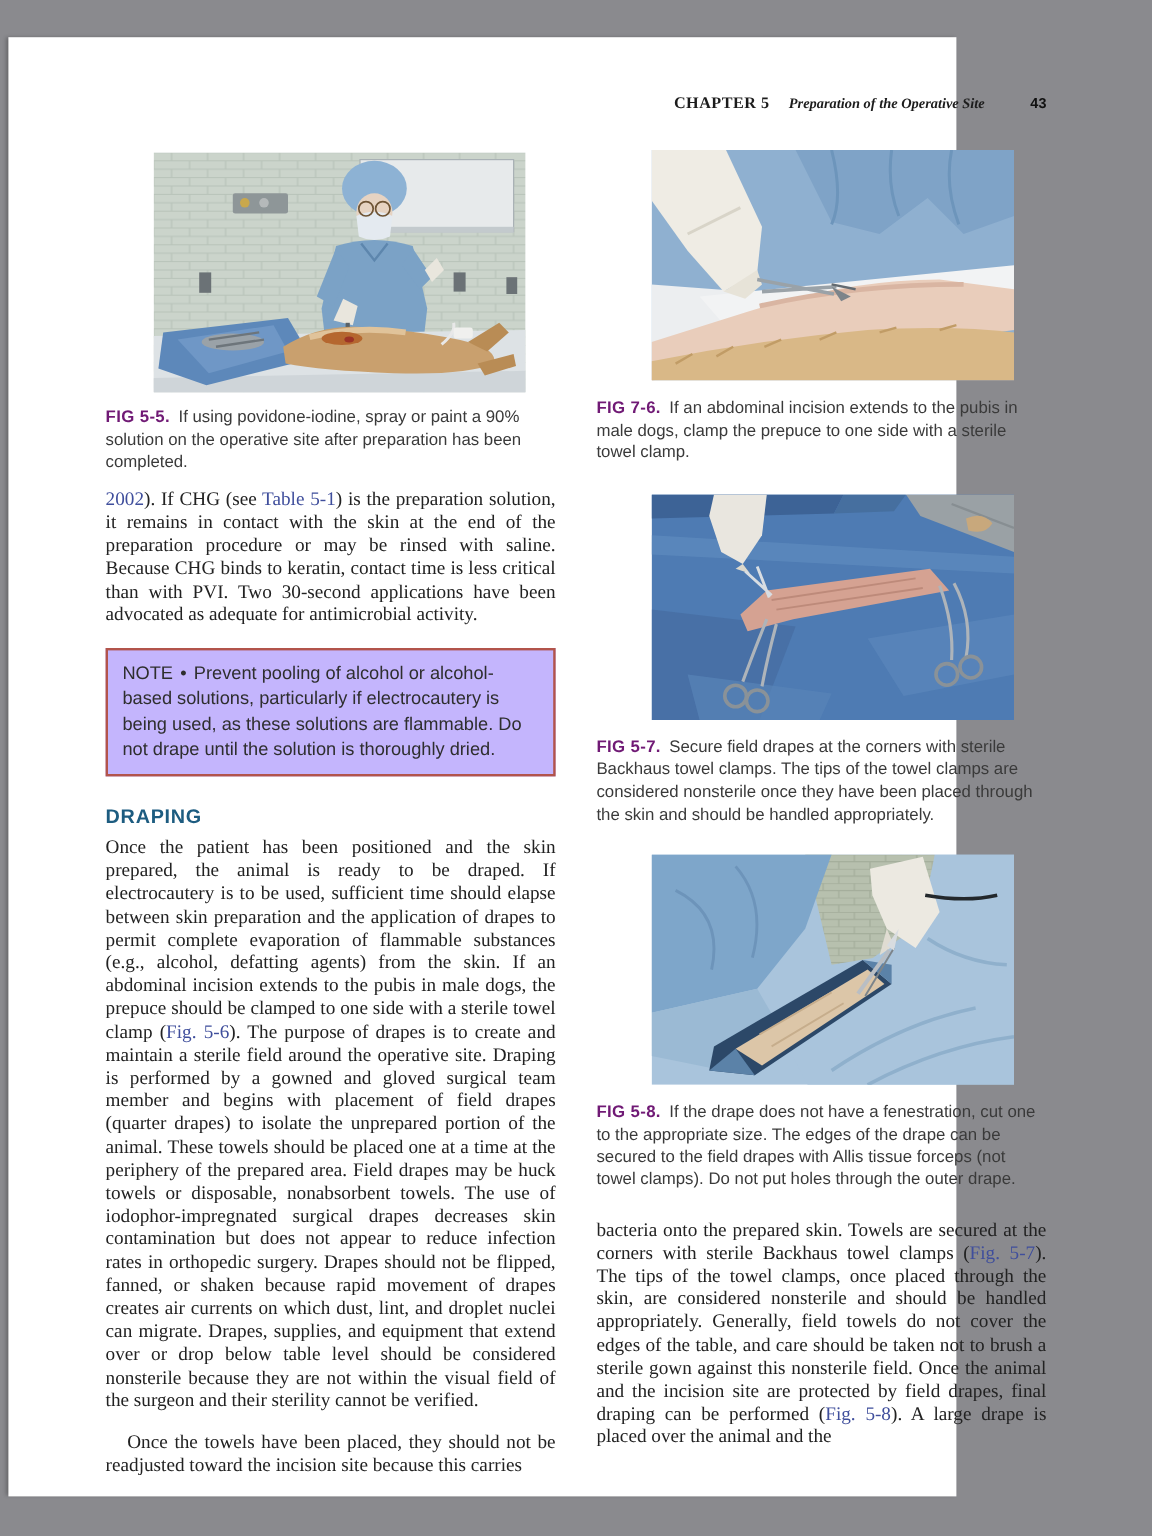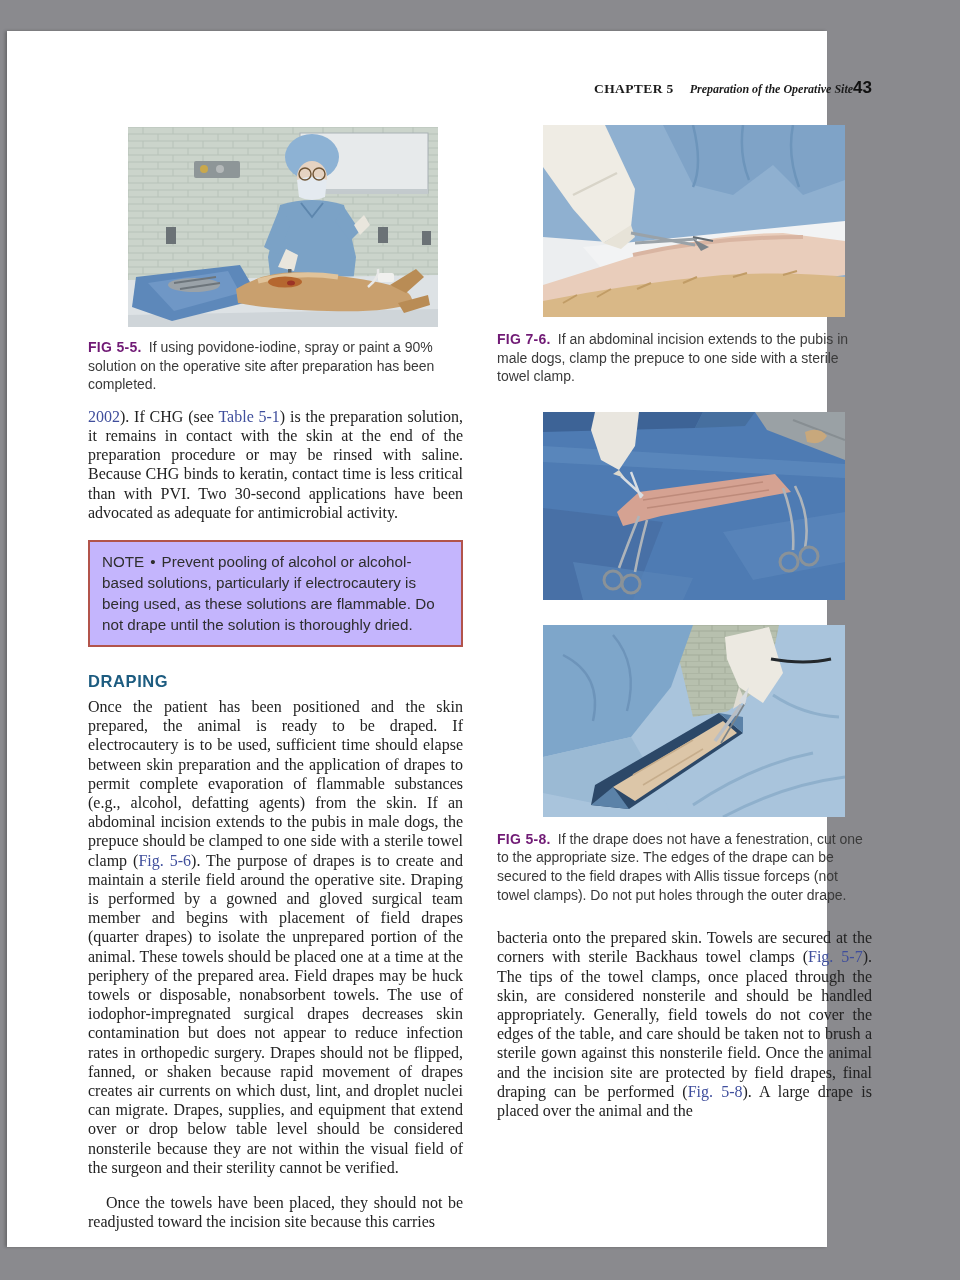--- a/index.html
+++ b/index.html
@@ -7,29 +7,28 @@
     width:960px;height:1280px;
     background:#8a8a8e;
     font-family:"Liberation Serif", serif;
     overflow:hidden;
     position:relative;
   }
   .page{
     position:absolute;left:7px;top:31px;width:790px;height:1216px;
     background:#ffffff;
     box-shadow:-2px 0 3px rgba(0,0,0,.25);
-    padding-left:30px;
   }
   .pageheader{
     position:absolute;top:47px;left:0;width:865px;
     display:flex;justify-content:flex-end;align-items:baseline;
   }
   .chapter-num{font-weight:bold;font-size:13.5px;letter-spacing:.4px;color:#1c1c1c;}
   .chapter-title{font-style:italic;font-weight:bold;font-size:12px;color:#1c1c1c;margin-left:16px;}
-  .page-num{font-family:"Liberation Sans",sans-serif;font-weight:bold;font-size:17px;color:#111;}
+  .page-num{font-family:"Liberation Sans",sans-serif;font-weight:bold;font-size:12px;color:#111;margin-left:38px;}
   .col{position:absolute;width:375px;}
   .col-left{left:81px;top:96px;}
   .col-right{left:490px;top:94px;}
   .photo{display:block;}
   .photo-left{margin-left:40px;}
   .photo-right{margin-left:46px;}
   .caption{
     font-family:"Liberation Sans",sans-serif;
     font-size:14px;line-height:18.6px;color:#3a3a3a;
     margin-top:11px;text-align:left;
@@ -183,20 +182,23 @@
       <path d="M78 64 L100 84 M88 60 L98 86" stroke="#d8dde2" stroke-width="2.4" fill="none"></path>
 
       <path d="M240 76 Q252 108 250 138 M252 74 Q268 104 262 136" stroke="#aeb4ba" stroke-width="2.6" fill="none"></path>
       <circle cx="246" cy="150" r="9" fill="none" stroke="#8a9298" stroke-width="3"></circle>
       <circle cx="266" cy="144" r="9" fill="none" stroke="#8a9298" stroke-width="3"></circle>
 
       <path d="M96 104 Q84 134 76 156 M104 108 Q96 138 92 160" stroke="#aeb4ba" stroke-width="2.6" fill="none"></path>
       <circle cx="70" cy="168" r="9" fill="none" stroke="#8a9298" stroke-width="3"></circle>
       <circle cx="88" cy="172" r="9" fill="none" stroke="#8a9298" stroke-width="3"></circle>
     </svg>
+    <div class="caption cap-right">
+      <span class="figlabel">FIG 5-7.</span><span>Secure field drapes at the corners with sterile Backhaus towel clamps. The tips of the towel clamps are considered nonsterile once they have been placed through the skin and should be handled appropriately.</span>
+    </div>
 
     <svg class="photo photo-right gap25" width="302" height="192" viewBox="0 0 302 192">
       <defs>
         <pattern id="tiles2" width="26" height="12" patternUnits="userSpaceOnUse">
           <rect width="26" height="12" fill="#b7c0ae"></rect>
           <path d="M0 0H26M0 6H26M13 0V6M0 6V12M26 6V12" stroke="#a3ad9a" stroke-width="1" fill="none"></path>
         </pattern>
       </defs>
       <rect width="302" height="192" fill="#a9c4dc"></rect>
       <path d="M128 0 L236 0 L236 78 L150 92 Z" fill="url(#tiles2)"></path>

